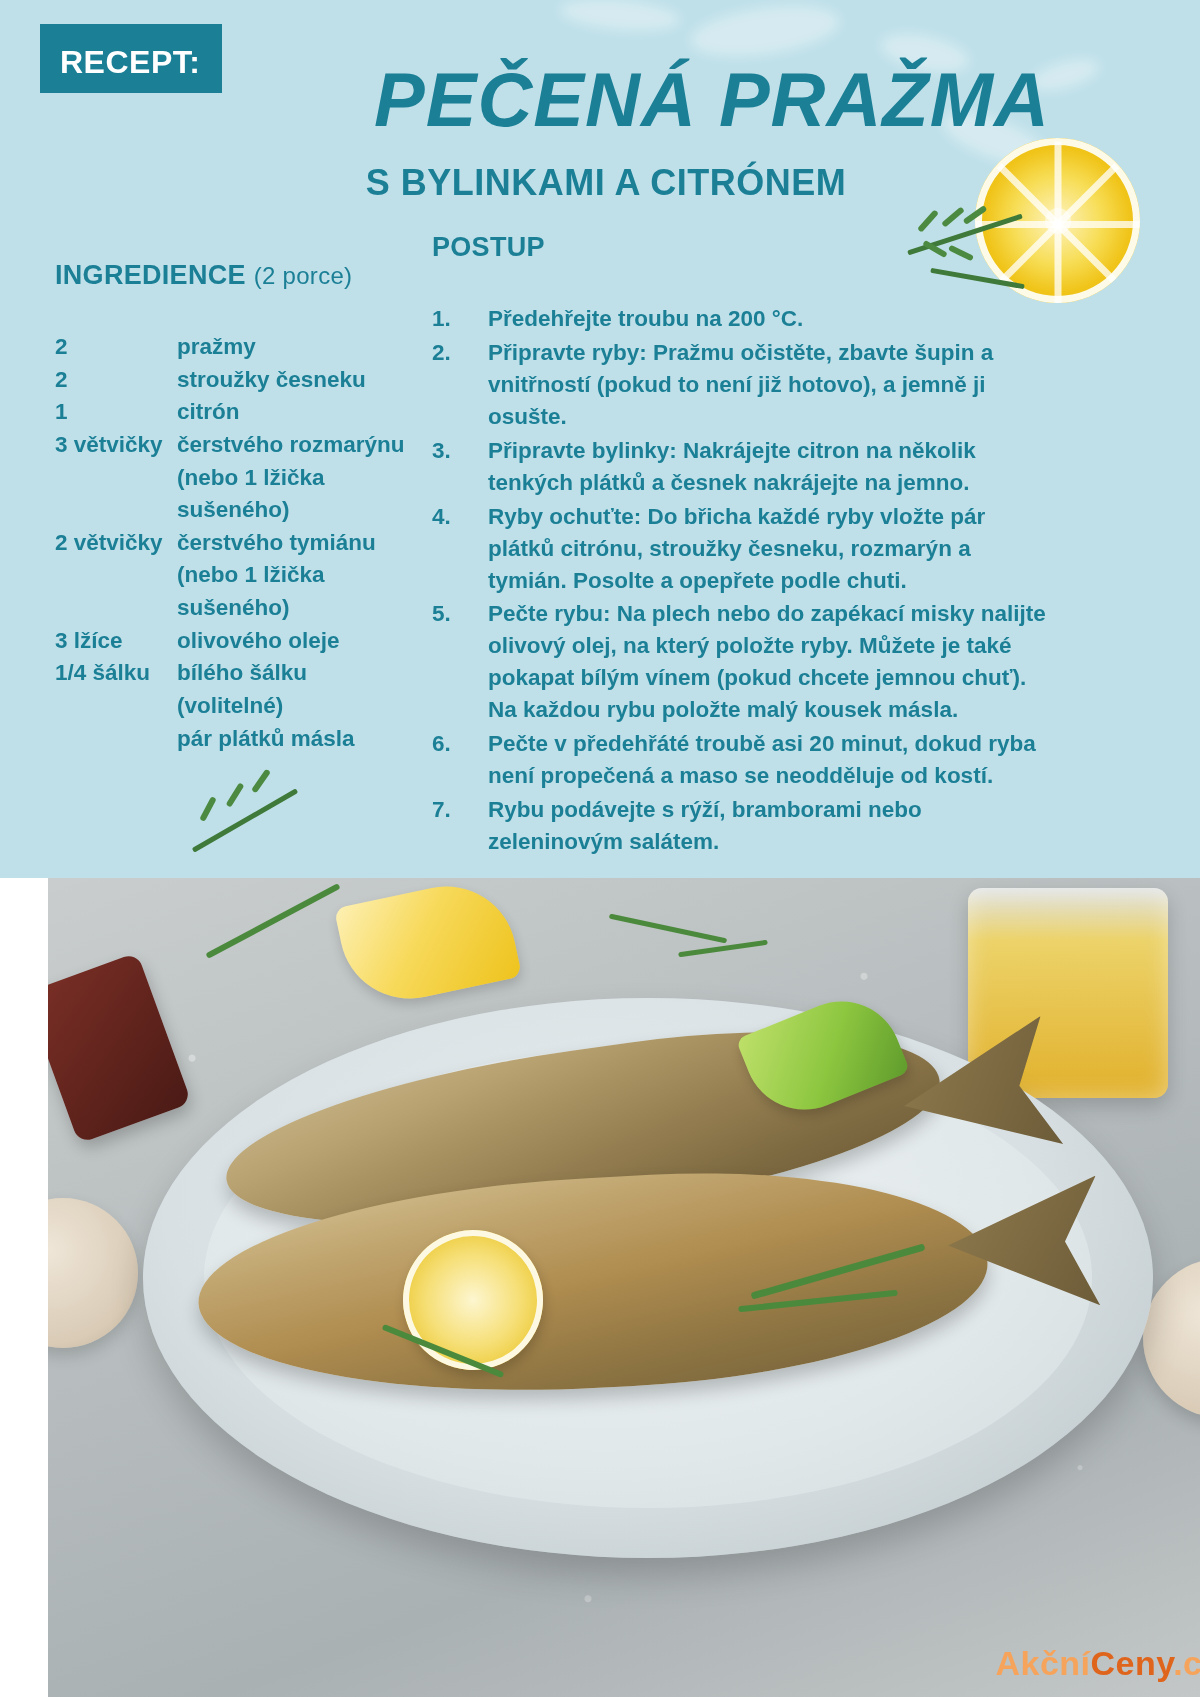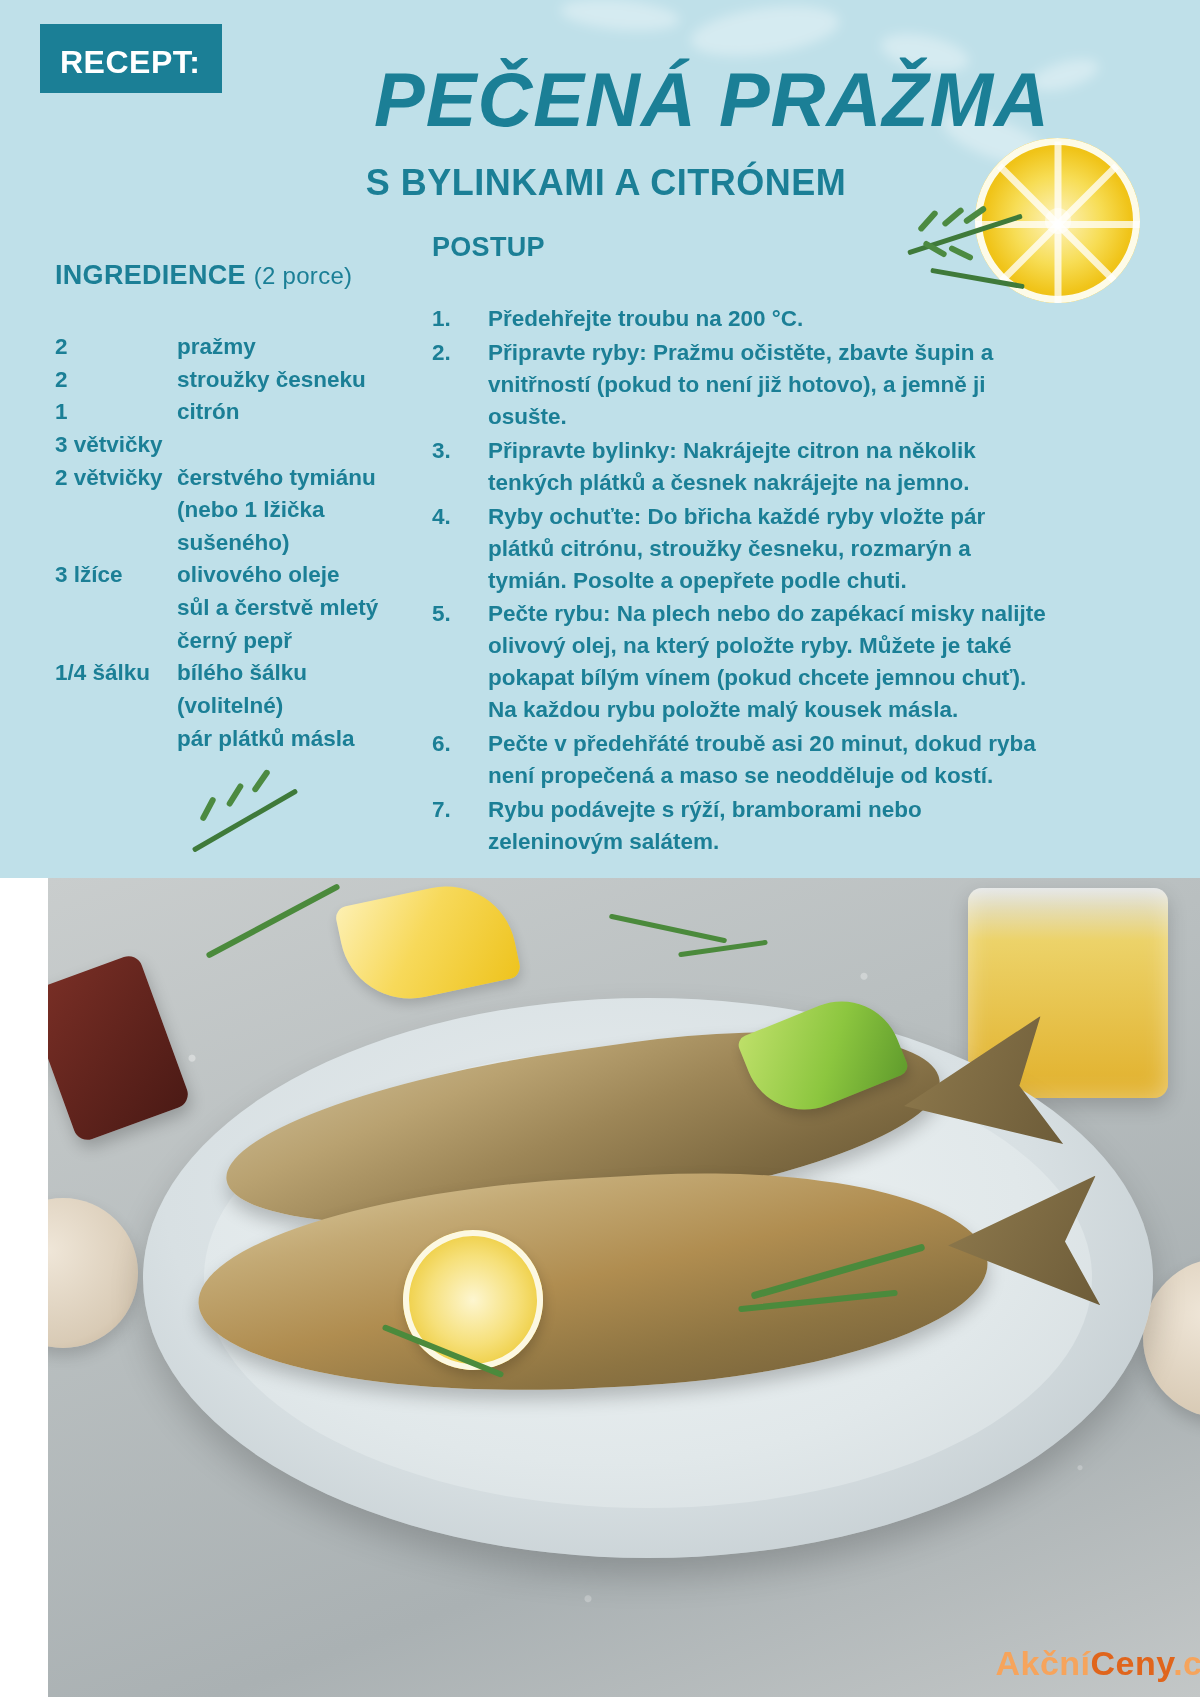--- a/index.html
+++ b/index.html
@@ -381,32 +381,29 @@
         <div class="ing-row">
           <div class="ing-qty">2</div>
           <div class="ing-name">stroužky česneku</div>
         </div>
         <div class="ing-row">
           <div class="ing-qty">1</div>
           <div class="ing-name">citrón</div>
         </div>
         <div class="ing-row">
           <div class="ing-qty">3 větvičky</div>
+          <div class="ing-name">čerstvého rozmarýnu (nebo 1 lžička sušeného)</div>
         </div>
         <div class="ing-row">
           <div class="ing-qty">2 větvičky</div>
           <div class="ing-name">čerstvého tymiánu (nebo 1 lžička sušeného)</div>
         </div>
         <div class="ing-row">
           <div class="ing-qty">3 lžíce</div>
           <div class="ing-name">olivového oleje</div>
-        </div>
-        <div class="ing-row">
-          <div class="ing-qty"></div>
-          <div class="ing-name">sůl a čerstvě mletý černý pepř</div>
         </div>
         <div class="ing-row">
           <div class="ing-qty">1/4 šálku</div>
           <div class="ing-name">bílého šálku (volitelné)</div>
         </div>
         <div class="ing-row">
           <div class="ing-qty"></div>
           <div class="ing-name">pár plátků másla</div>
         </div>
 

